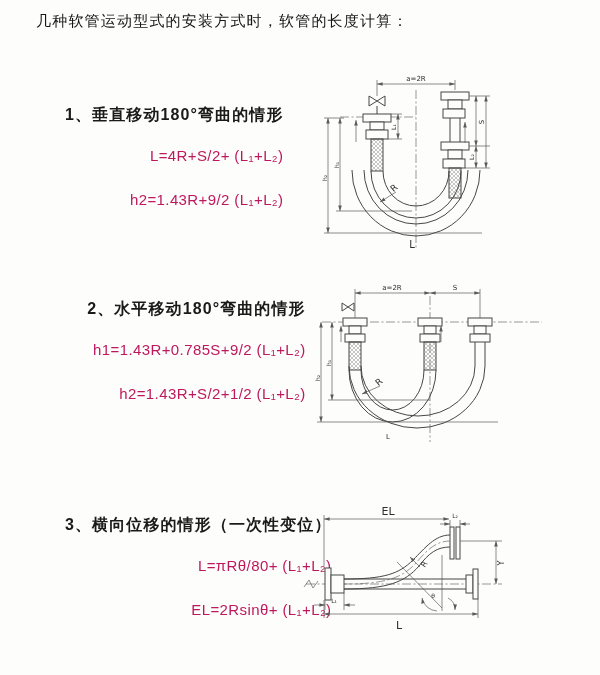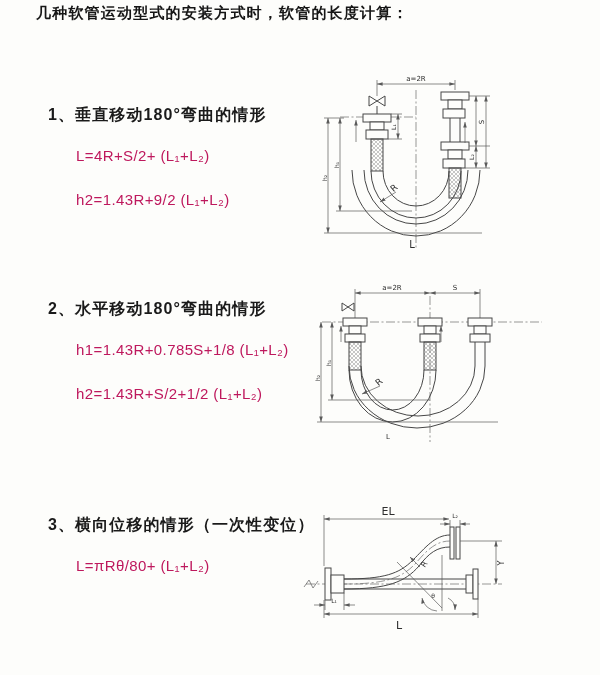--- a/index.html
+++ b/index.html
@@ -5,24 +5,24 @@
   html,body{margin:0;padding:0;}
   body{
     width:600px;height:675px;
     background:#fdfdfb;
     position:relative;
     overflow:hidden;
     font-family:"Liberation Sans",sans-serif;
     color:#1f1f1f;
   }
   .title{
-    position:absolute;top:4px;left:36px;margin:0;
-    font-size:15px;font-weight:700;letter-spacing:1.2px;color:#161616;
+    position:absolute;top:12px;left:36px;margin:0;
+    font-size:15px;font-weight:400;letter-spacing:1.2px;color:#161616;
   }
-  .sec{position:absolute;left:48px;}
+  .sec{position:absolute;left:65px;text-align:right;}
   .sec-h{
     margin:0 0 7px 0;font-size:16px;font-weight:700;
     letter-spacing:1.1px;line-height:20px;color:#1a1a1a;
   }
   .formula{
     margin:17px 0 0 28px;font-size:15px;font-weight:400;
     line-height:27px;letter-spacing:.4px;color:#be185d;white-space:pre;
   }
   svg{position:absolute;overflow:visible;}
   svg text{font-family:"DejaVu Sans",sans-serif;fill:#2e2e2e;}
@@ -39,27 +39,28 @@
 <h1 class="title">几种软管运动型式的安装方式时，软管的长度计算：</h1>
 
 <section class="sec" style="top:105px">
   <h2 class="sec-h">1、垂直移动180°弯曲的情形</h2>
   <p class="formula">L=4R+S/2+ (L₁+L₂)</p>
   <p class="formula">h2=1.43R+9/2 (L₁+L₂)</p>
 </section>
 
 <section class="sec" style="top:299px">
   <h2 class="sec-h">2、水平移动180°弯曲的情形</h2>
-  <p class="formula">h1=1.43R+0.785S+1/8 (L₁+L₂)</p>
+  <p class="formula">h1=1.43R+0.785S+9/2 (L₁+L₂)</p>
   <p class="formula">h2=1.43R+S/2+1/2 (L₁+L₂)</p>
 </section>
 
 <section class="sec" style="top:515px">
   <h2 class="sec-h">3、横向位移的情形（一次性变位）</h2>
   <p class="formula">L=πRθ/80+ (L₁+L₂)</p>
+  <p class="formula">EL=2Rsinθ+ (L₁+L₂)</p>
 </section>
 
 <svg style="left:312px;top:70px" width="280" height="198" viewBox="0 0 280 198">
   <defs>
     <marker id="arw1" markerWidth="9" markerHeight="6" refX="8" refY="2.6" orient="auto-start-reverse">
       <path d="M0,0 L8,2.6 L0,5.2 Z" fill="#5a5a5a"></path>
     </marker>
     <pattern id="hat1" width="4" height="4" patternUnits="userSpaceOnUse">
       <path d="M0,0 L4,4 M4,0 L0,4" stroke="#8e8e8e" stroke-width="0.5"></path>
     </pattern>

